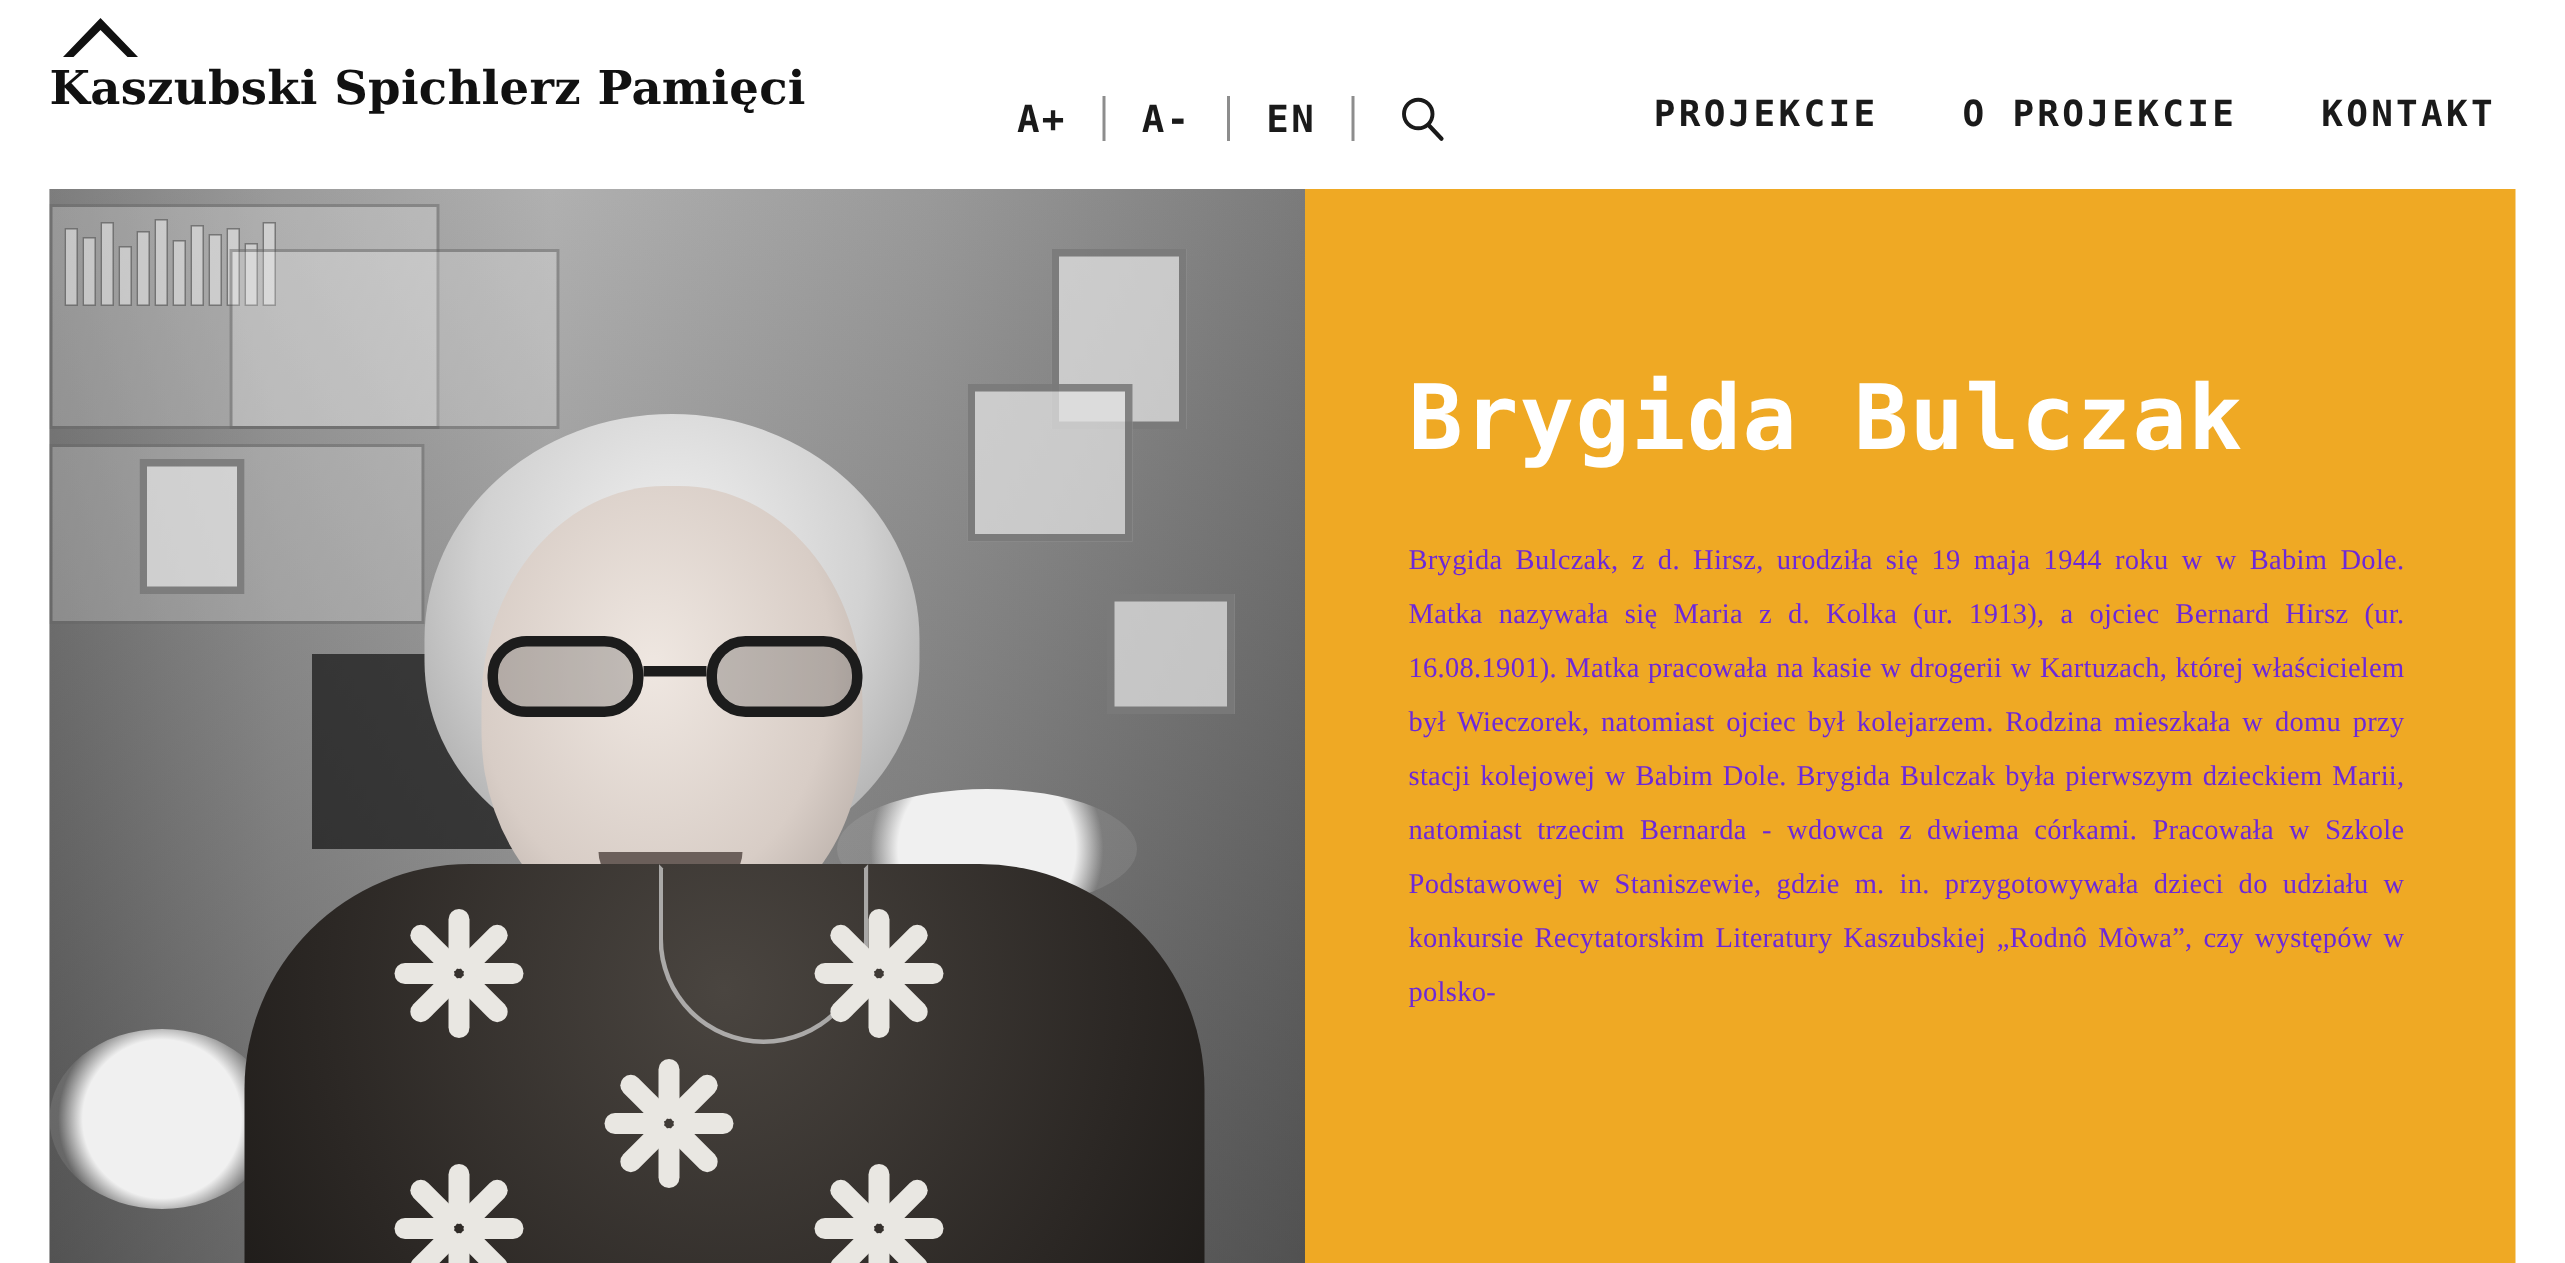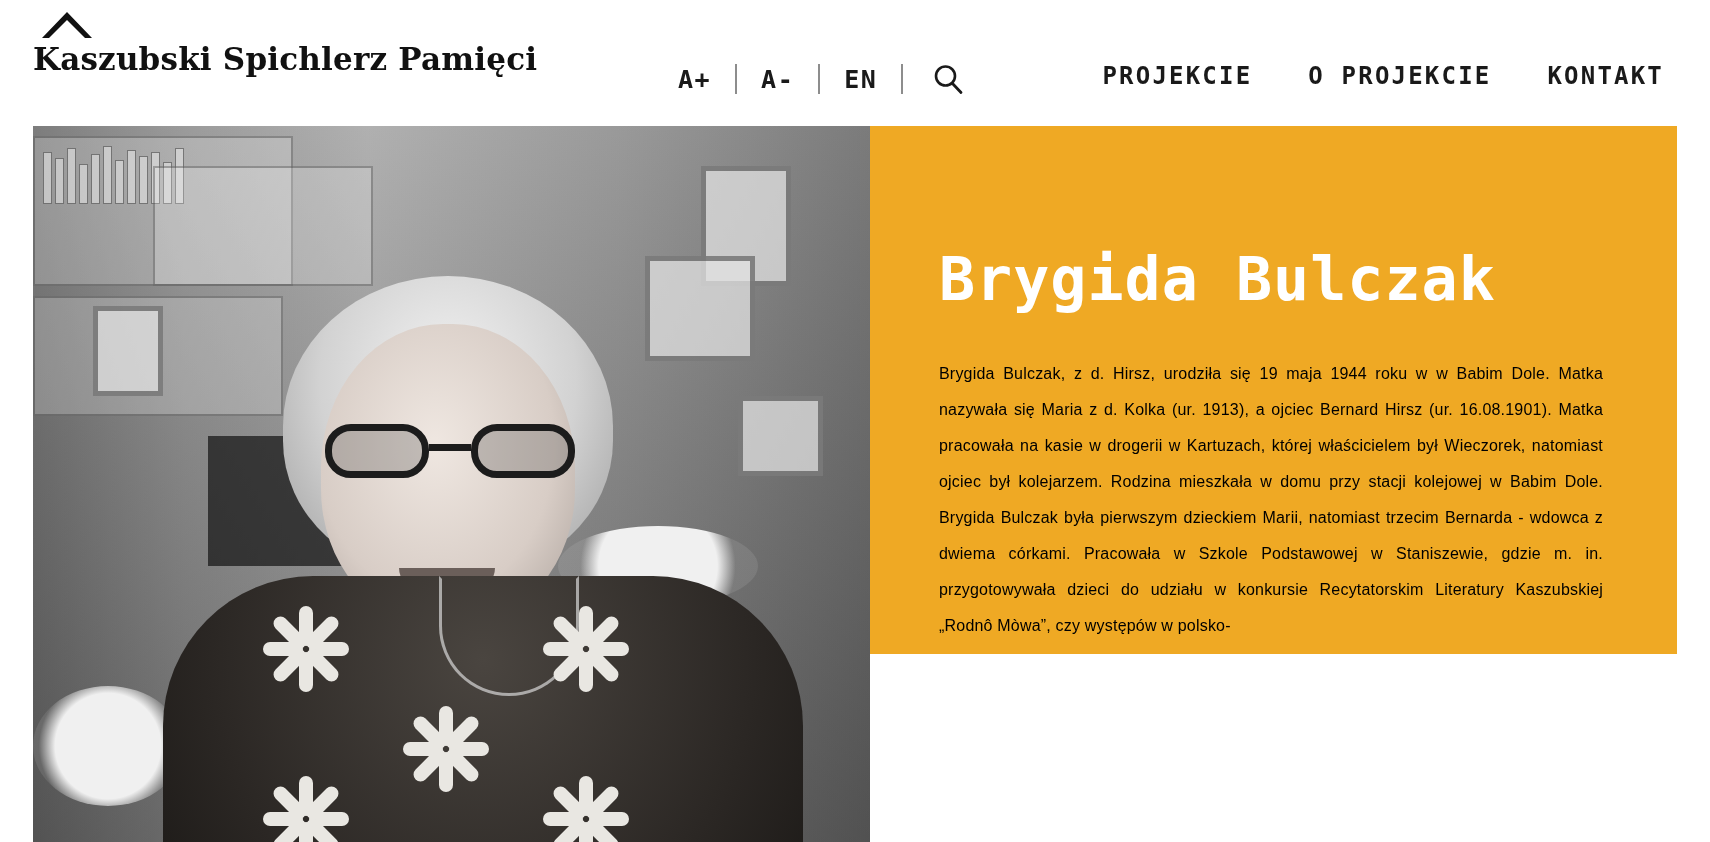--- a/index.html
+++ b/index.html
@@ -236,40 +236,40 @@
     width: 140px; height: 120px;
     border: 3px solid rgba(215,215,215,0.7);
     border-top-color: transparent;
     border-radius: 0 0 80px 80px;
   }
 
   
   .text-pane {
     position: relative;
     flex: 1;
-    height: 528px;
+    height: 716px;
     background: #efa924;
     padding: 120px 74px 0 69px;
     overflow: hidden;
   }
   .bio-title {
     font-family: "DejaVu Sans Mono", "Liberation Mono", monospace;
     font-weight: bold;
     font-size: 60px;
     letter-spacing: 1px;
     color: #ffffff;
     margin: 0 0 44px 0;
     line-height: 1.1;
     white-space: nowrap;
   }
   .bio-text {
-    font-family: Liberation Sans, sans-serif;
-    font-size: 16px;
+    font-family: Liberation Serif, serif;
+    font-size: 19px;
     line-height: 36px;
-    color: #000000;
+    color: #6d28d9;
     text-align: justify;
     margin: 0;
     letter-spacing: 0.2px;
   }
 </style>
 </head>
 <body>
 
 <div class="header">
 

